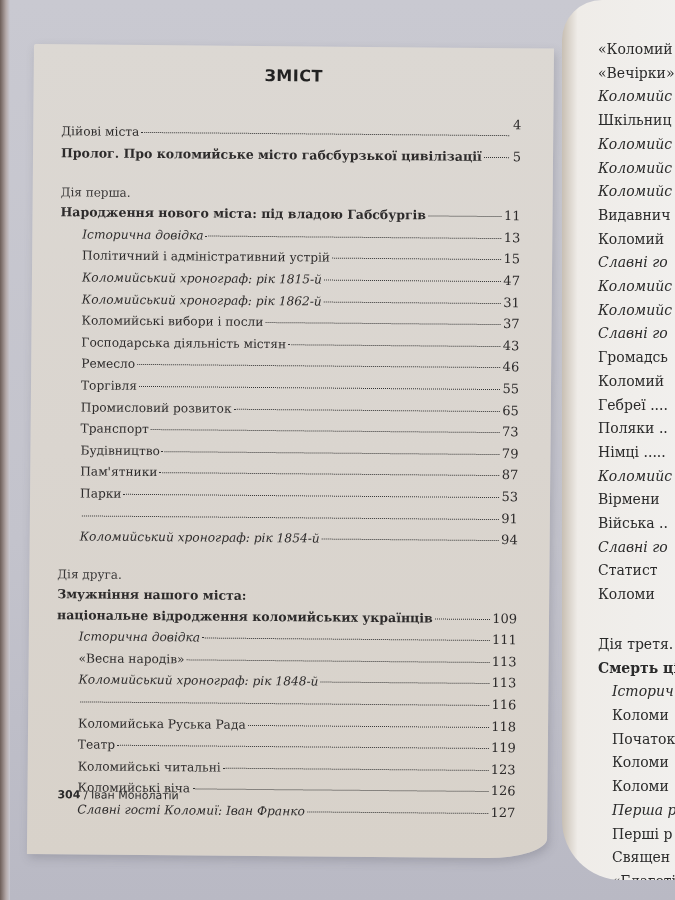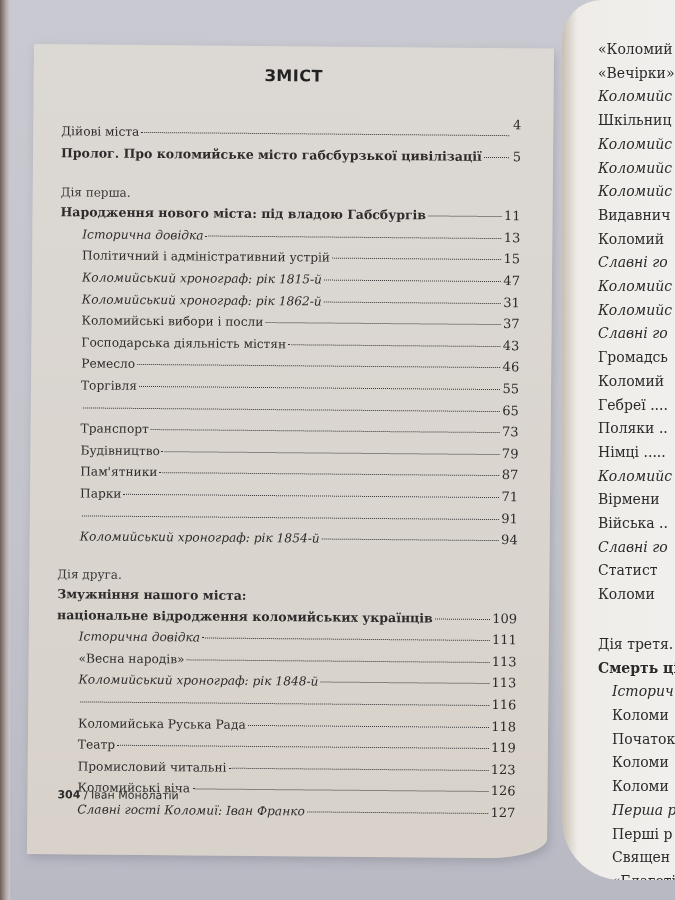--- a/index.html
+++ b/index.html
@@ -125,20 +125,21 @@
           <span class="lbl">Ремесло</span>
           <span class="dots"></span>
           <span class="pg">46</span>
         </div>
         <div class="row ind">
           <span class="lbl">Торгівля</span>
           <span class="dots"></span>
           <span class="pg">55</span>
         </div>
         <div class="row ind">
+          <span class="lbl">Промисловий розвиток</span>
           <span class="dots"></span>
           <span class="pg">65</span>
         </div>
         <div class="row ind">
           <span class="lbl">Транспорт</span>
           <span class="dots"></span>
           <span class="pg">73</span>
         </div>
         <div class="row ind">
           <span class="lbl">Будівництво</span>
@@ -146,21 +147,21 @@
           <span class="pg">79</span>
         </div>
         <div class="row ind">
           <span class="lbl">Пам'ятники</span>
           <span class="dots"></span>
           <span class="pg">87</span>
         </div>
         <div class="row ind">
           <span class="lbl">Парки</span>
           <span class="dots"></span>
-          <span class="pg">71</span>
+          <span class="pg">53</span>
         </div>
         <div class="row ind">
           <span class="dots"></span>
           <span class="pg">91</span>
         </div>
         <div class="row ind italic">
           <span class="lbl">Коломийський хронограф: рік 1854-й</span>
           <span class="dots"></span>
           <span class="pg">94</span>
         </div>
@@ -198,21 +199,21 @@
           <span class="lbl">Коломийська Руська Рада</span>
           <span class="dots"></span>
           <span class="pg">118</span>
         </div>
         <div class="row ind">
           <span class="lbl">Театр</span>
           <span class="dots"></span>
           <span class="pg">119</span>
         </div>
         <div class="row ind">
-          <span class="lbl">Промисловий читальні</span>
+          <span class="lbl">Коломийські читальні</span>
           <span class="dots"></span>
           <span class="pg">123</span>
         </div>
         <div class="row ind">
           <span class="lbl">Коломийські віча</span>
           <span class="dots"></span>
           <span class="pg">126</span>
         </div>
         <div class="row ind italic">
           <span class="lbl">Славні гості Коломиї: Іван Франко</span>

